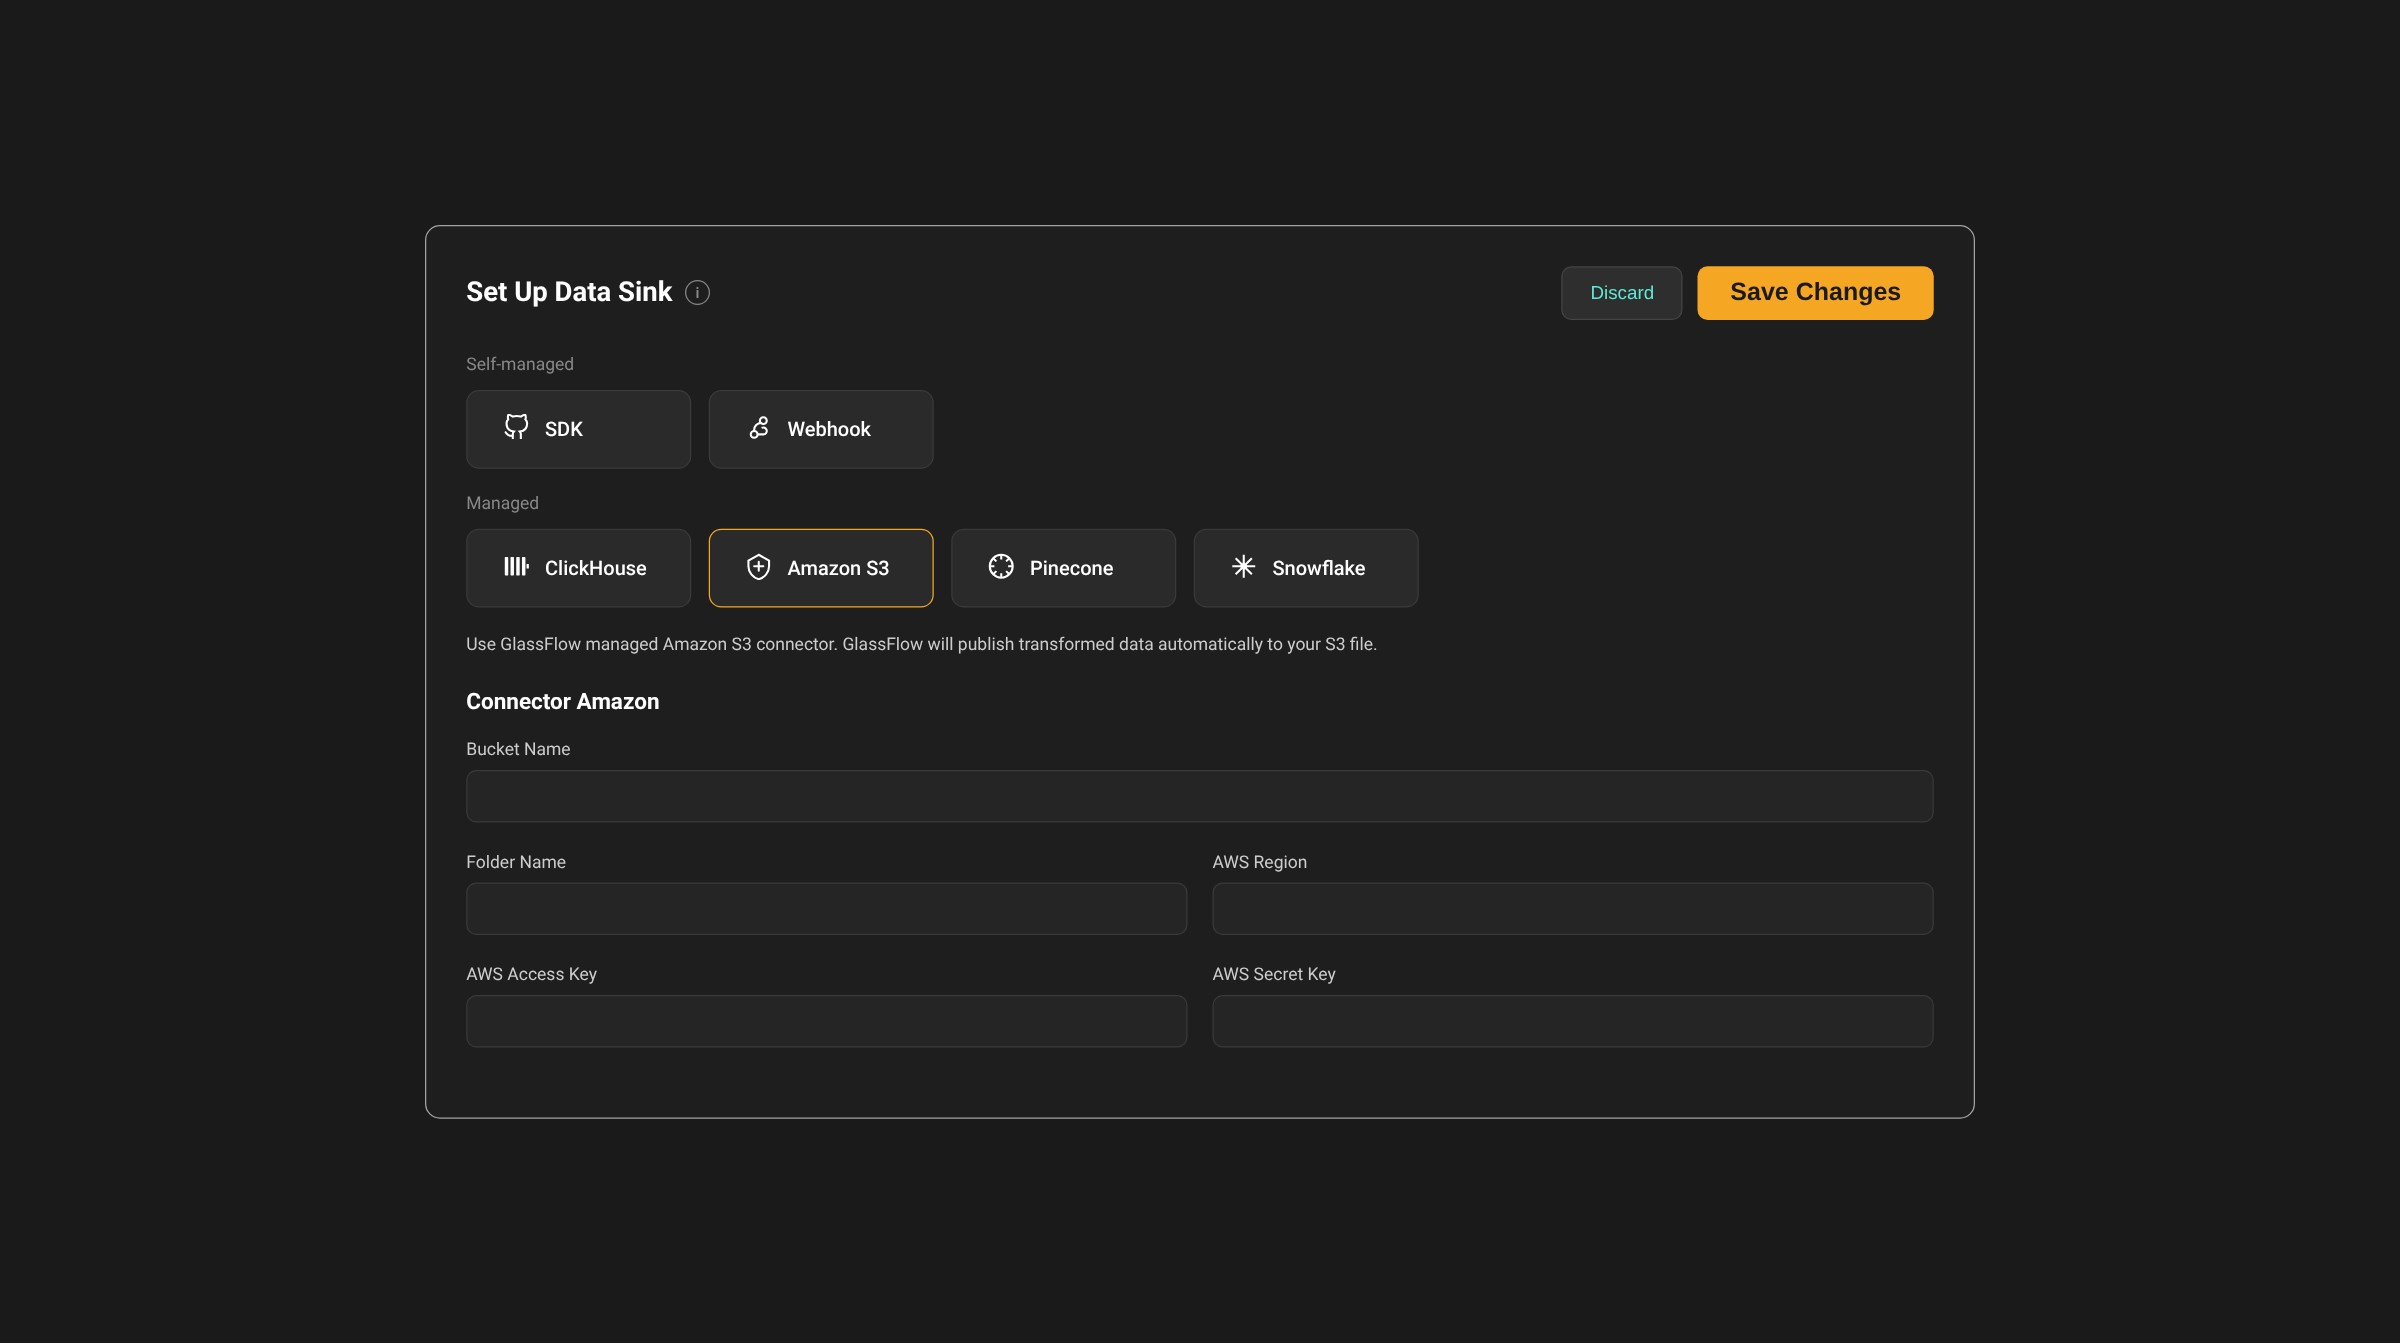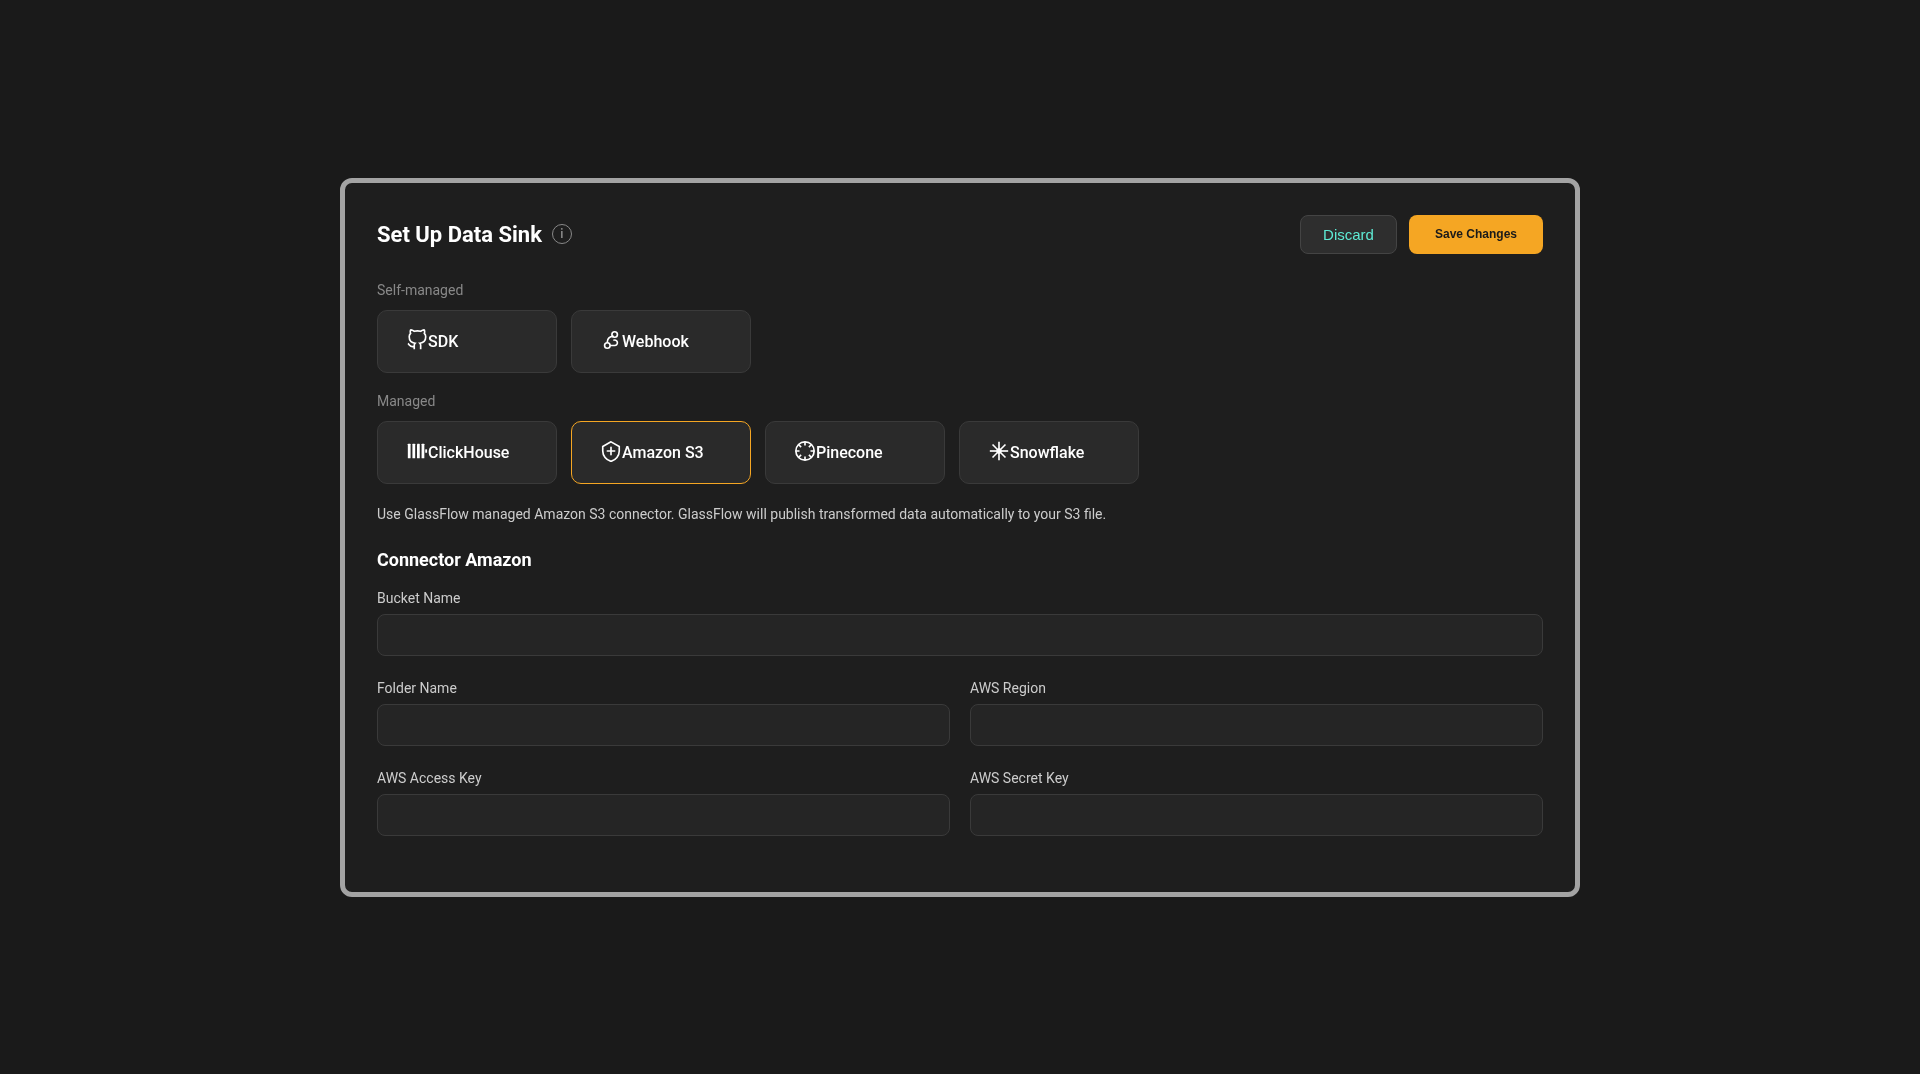--- a/index.html
+++ b/index.html
@@ -13,21 +13,21 @@
       display: flex;
       align-items: center;
       justify-content: center;
       min-height: 100vh;
       font-family: -apple-system, BlinkMacSystemFont, 'Segoe UI', Roboto, sans-serif;
       color: #ffffff;
     }
 
     .modal {
       background-color: #1e1e1e;
-      border: 5px solid #a3a3a3;
+      border: 1px solid #a3a3a3;
       border-radius: 12px;
       padding: 32px;
       width: 1240px;
       max-width: 95vw;
       position: relative;
     }
 
     .modal-header {
       display: flex;
       align-items: center;
@@ -77,21 +77,21 @@
       font-weight: 500;
       cursor: pointer;
     }
 
     .btn-save {
       background-color: #f5a623;
       color: #1a1a1a;
       border: none;
       border-radius: 8px;
       padding: 10px 26px;
-      font-size: 12px;
+      font-size: 20px;
       font-weight: 600;
       cursor: pointer;
     }
 
     .section-label {
       font-size: 14px;
       color: #888888;
       margin-bottom: 12px;
       font-weight: 400;
     }
@@ -103,20 +103,21 @@
       flex-wrap: wrap;
     }
 
     .connector-card {
       background-color: #2a2a2a;
       border: 1.5px solid #3a3a3a;
       border-radius: 10px;
       padding: 18px 28px;
       display: flex;
       align-items: center;
+      gap: 12px;
       cursor: pointer;
       min-width: 180px;
       font-size: 16px;
       font-weight: 500;
       color: #ffffff;
       transition: border-color 0.15s;
     }
 
     .connector-card.selected {
       border-color: #f5a623;

